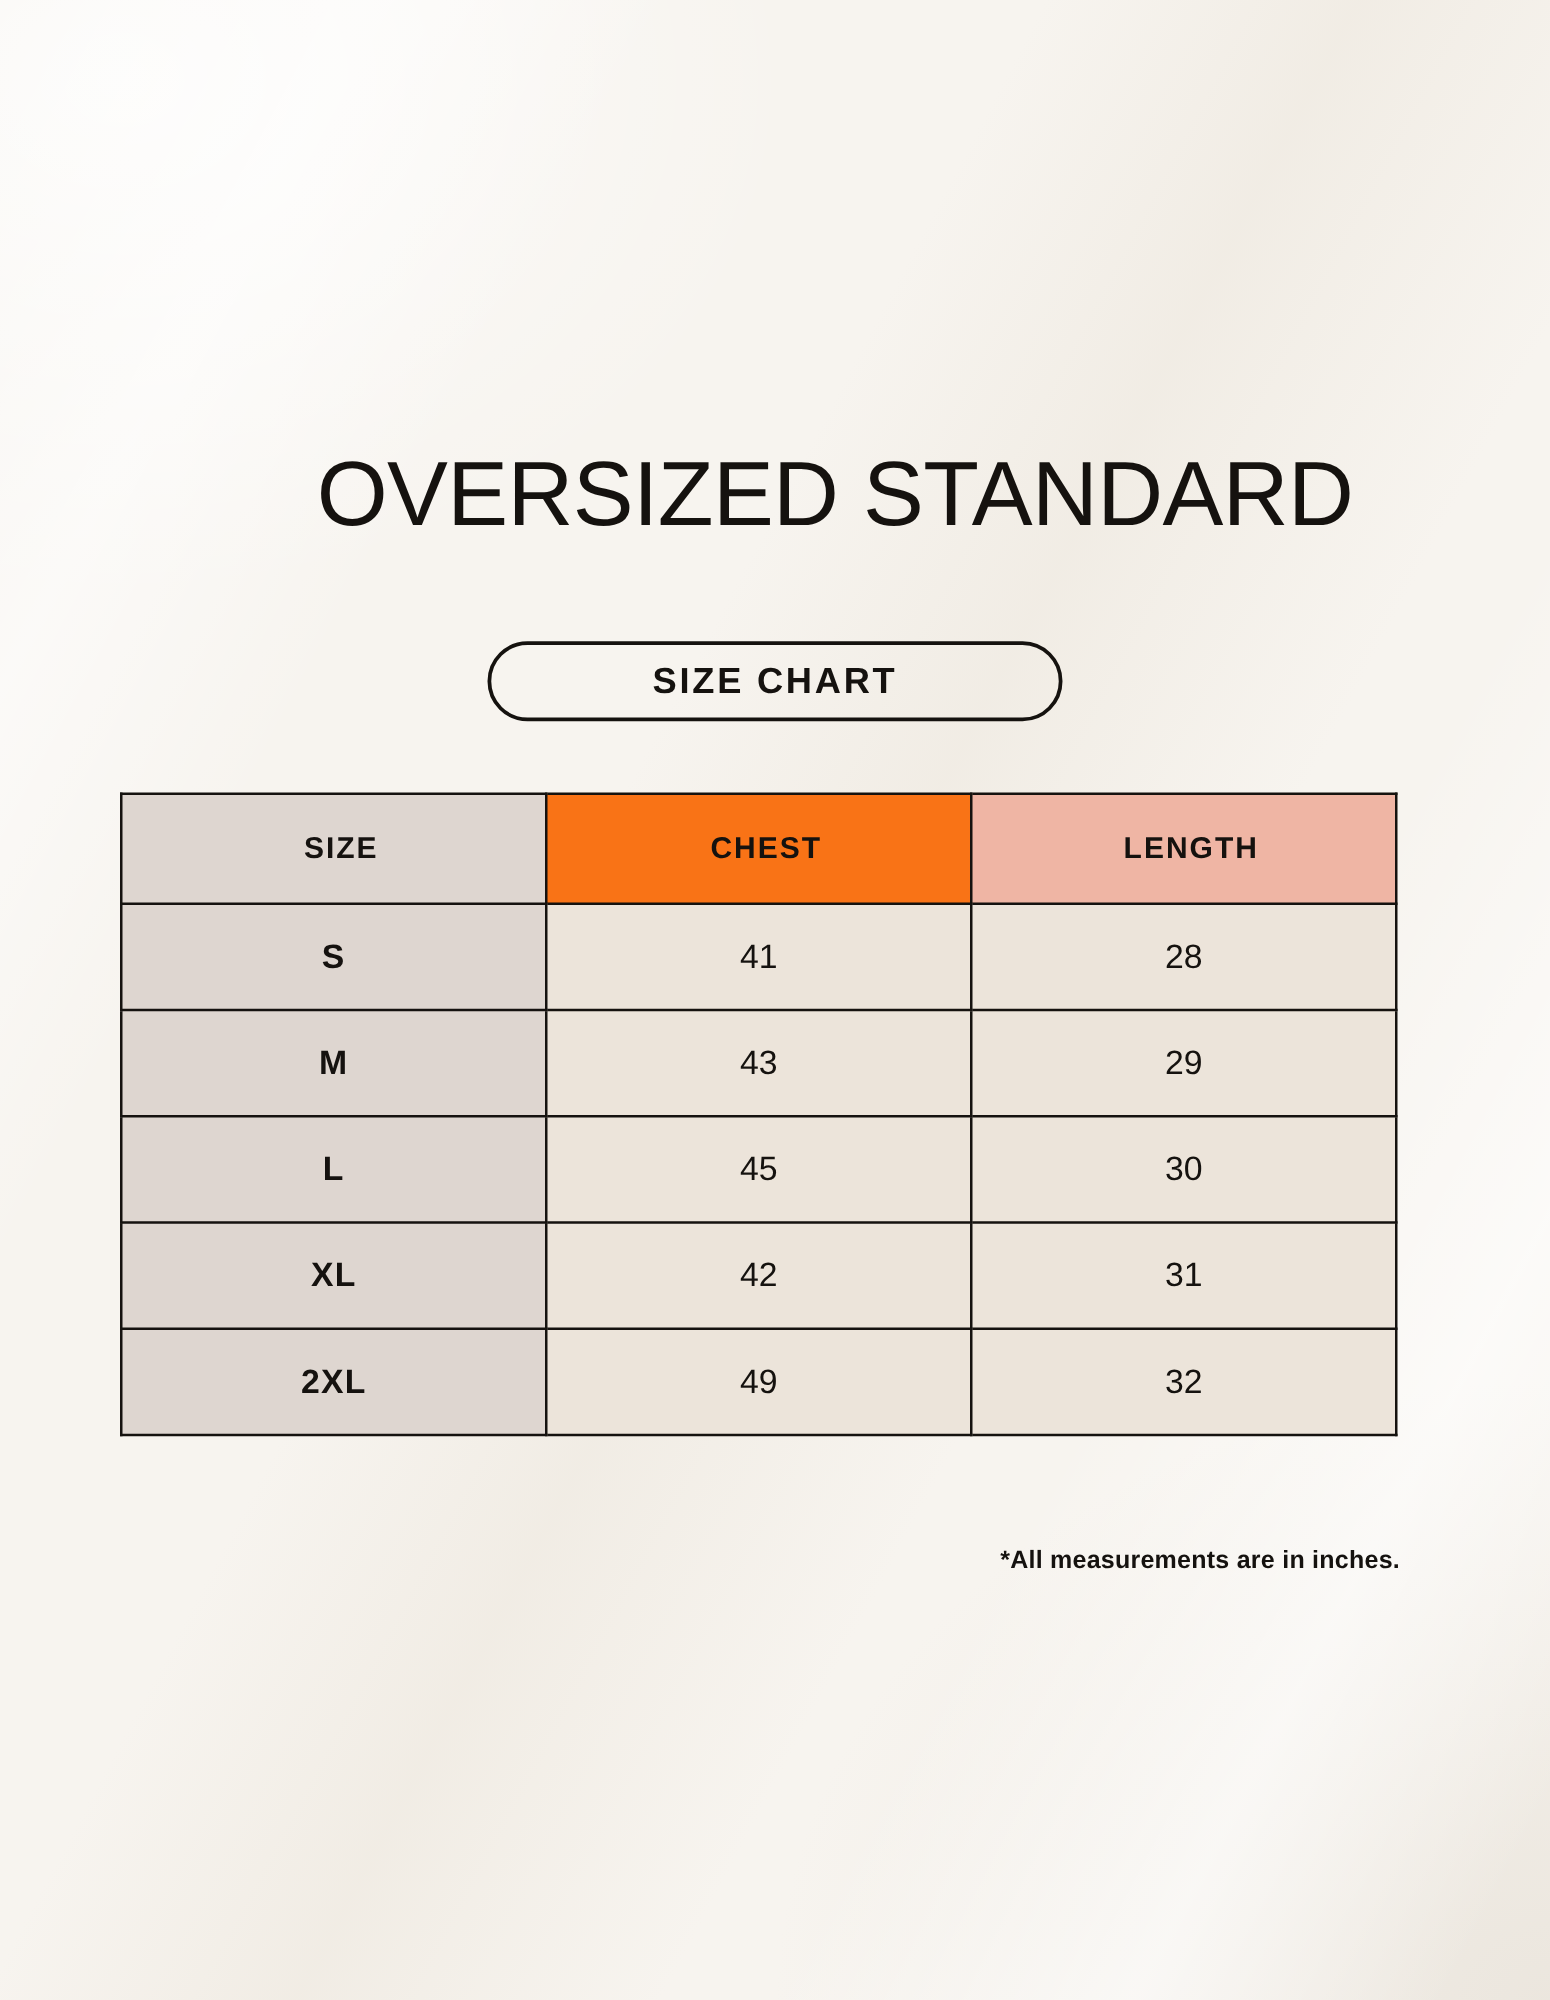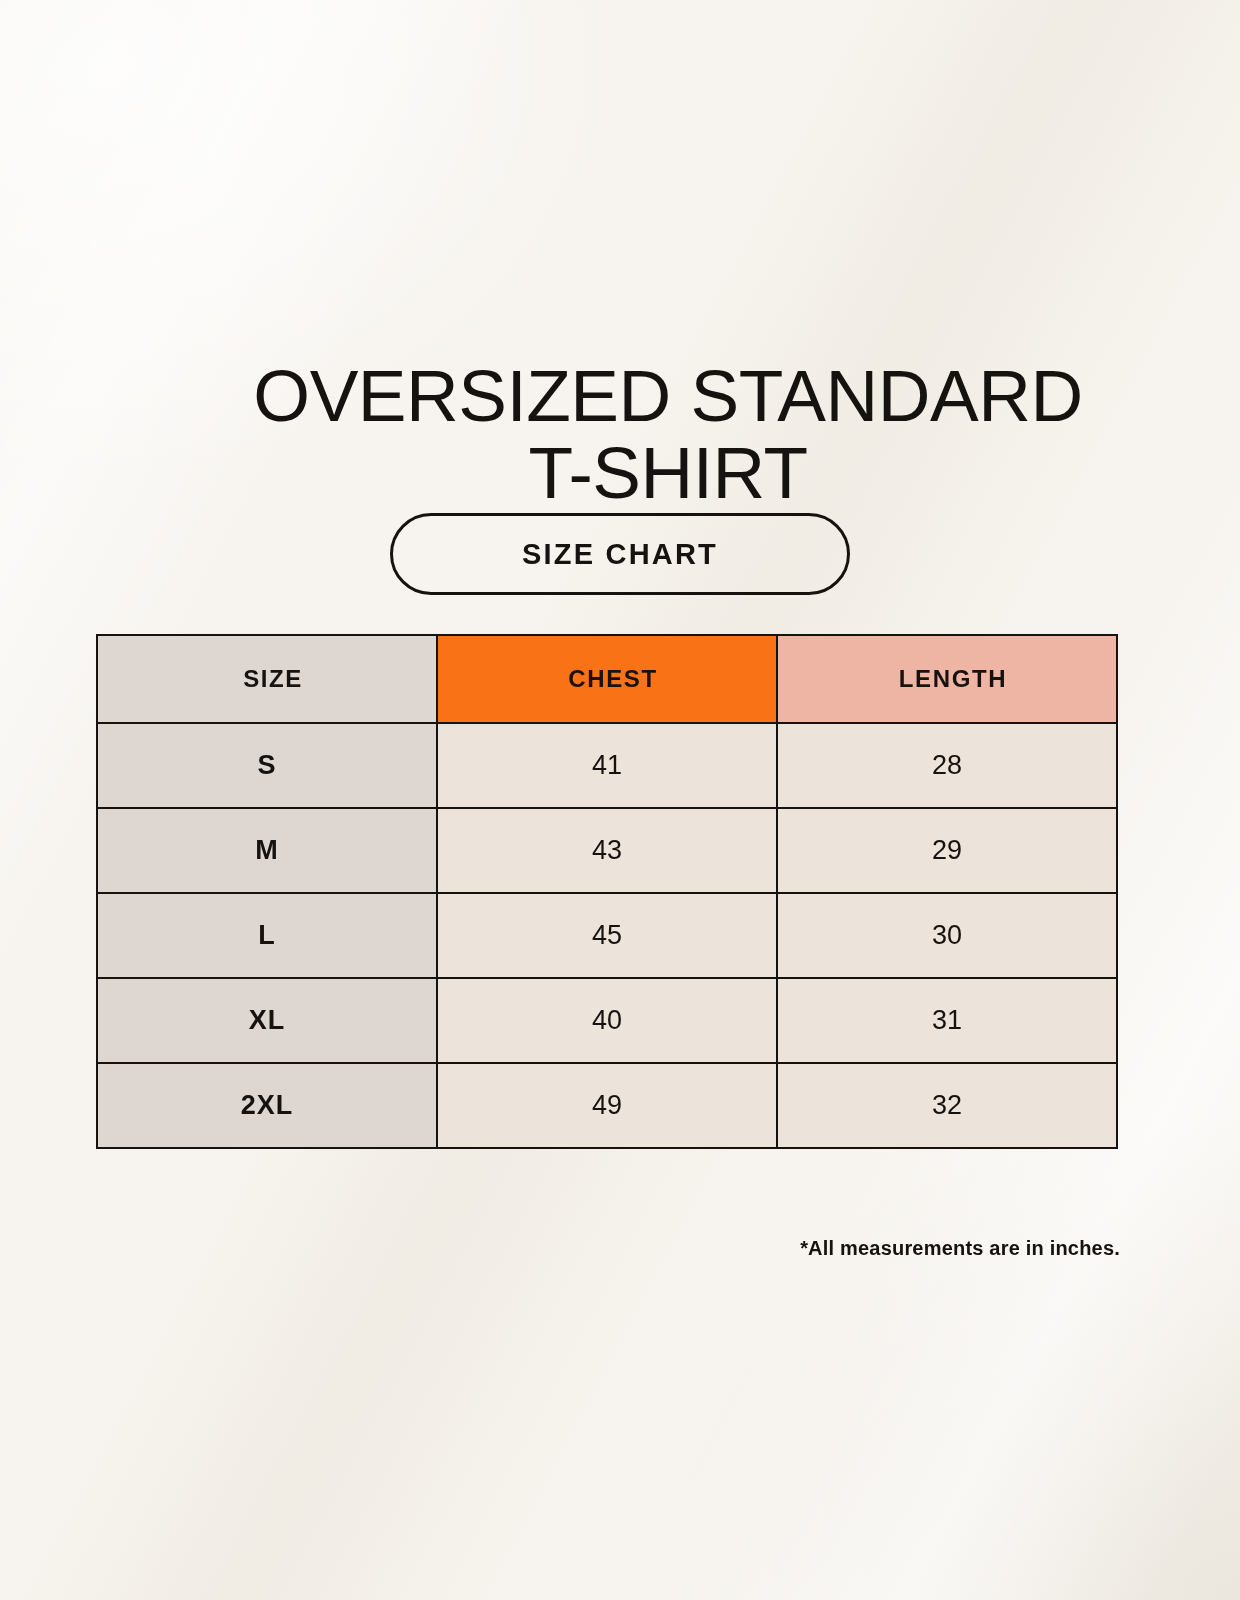--- a/index.html
+++ b/index.html
@@ -50,21 +50,21 @@
     font-family: "Liberation Sans", sans-serif;
     padding-left: 48px;
   }
 
   .badge {
     position: absolute;
     top: 513px;
     left: 50%;
     transform: translateX(-50%);
     width: 460px;
-    height: 82px;
+    height: 64px;
     border: 3px solid #15120f;
     border-radius: 44px;
     background: transparent;
     display: flex;
     align-items: center;
     justify-content: center;
     box-sizing: border-box;
   }
   .badge-label {
     font-size: 29px;
@@ -128,21 +128,20 @@
   }
 </style>
 </head>
 <body>
 
 <div class="page">
   <div class="bg-wash"></div>
 
   <h1 class="title">
     <span>OVERSIZED STANDARD</span><br>
-    <span>T-SHIRT</span>
   </h1>
 
   <div class="badge">
     <span class="badge-label">SIZE CHART</span>
   </div>
 
   <table class="size-table">
     <thead>
       <tr>
         <th class="col-size">SIZE</th>
@@ -161,21 +160,21 @@
         <td class="c-val">43</td>
         <td class="c-val">29</td>
       </tr>
       <tr>
         <td class="c-size">L</td>
         <td class="c-val">45</td>
         <td class="c-val">30</td>
       </tr>
       <tr>
         <td class="c-size">XL</td>
-        <td class="c-val">40</td>
+        <td class="c-val">42</td>
         <td class="c-val">31</td>
       </tr>
       <tr>
         <td class="c-size">2XL</td>
         <td class="c-val">49</td>
         <td class="c-val">32</td>
       </tr>
     </tbody>
   </table>
 

